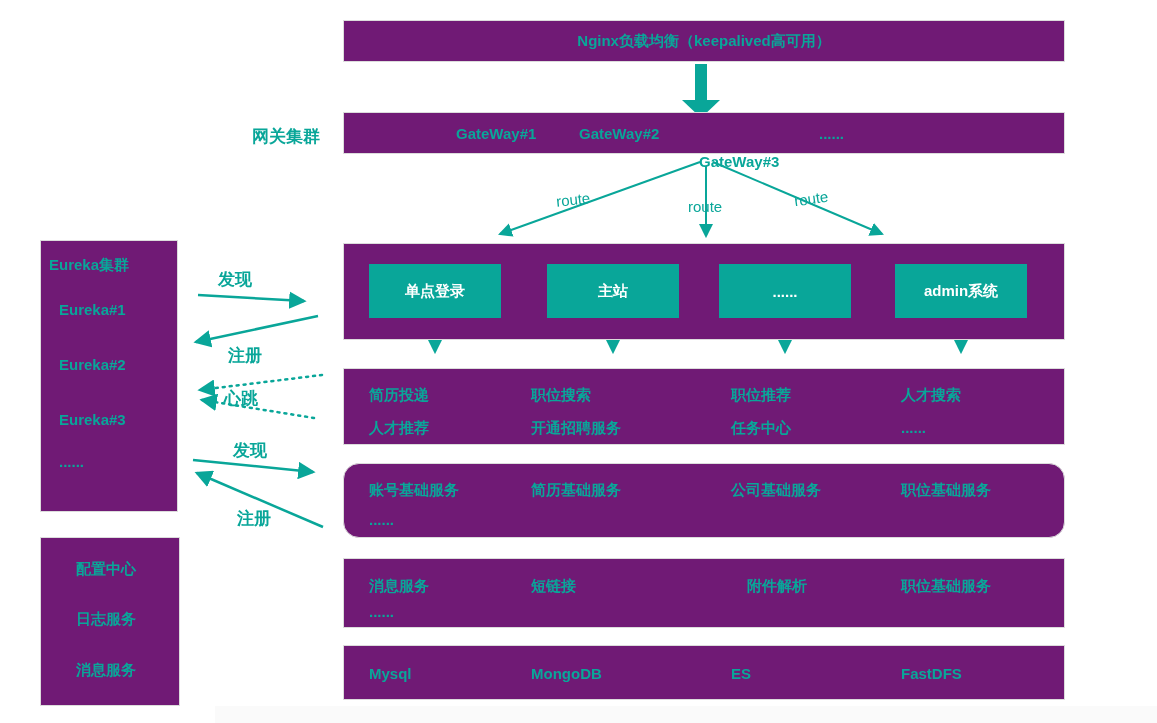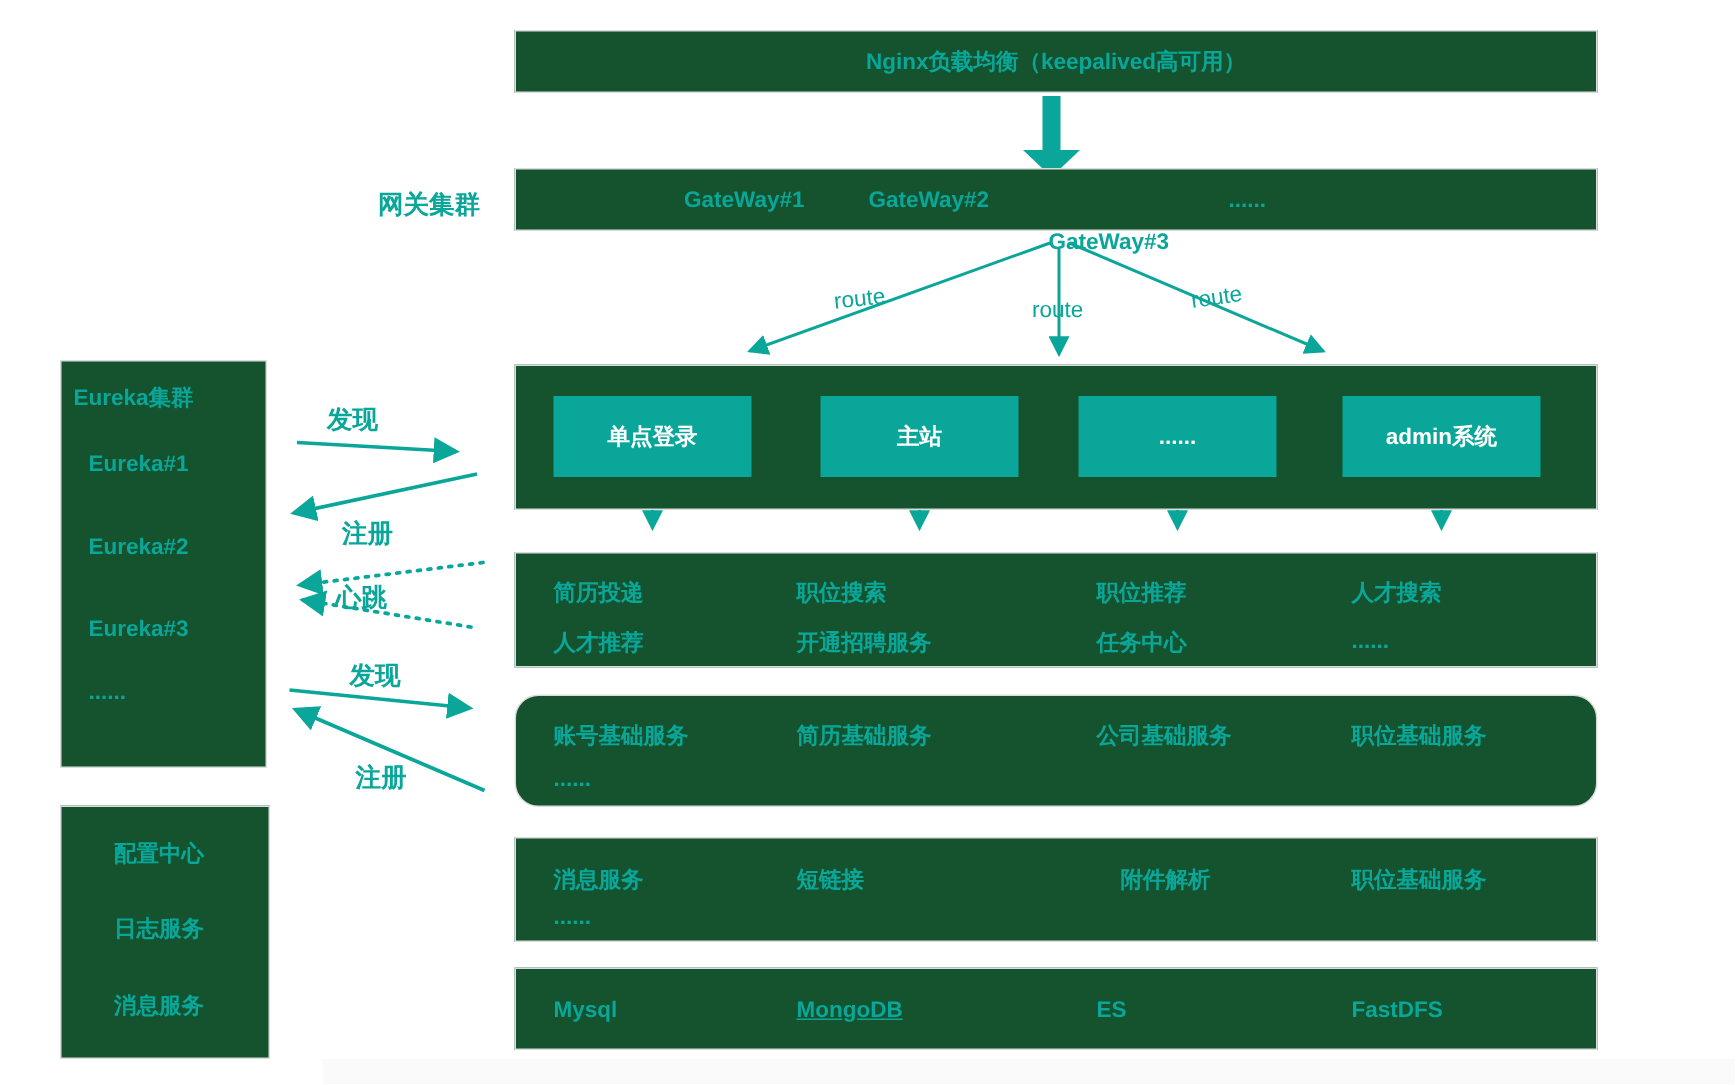--- a/index.html
+++ b/index.html
@@ -1,21 +1,21 @@
 <!DOCTYPE html>
 <html><head>
 <meta charset="utf-8">
 <style>
   html,body{margin:0;padding:0;background:#fff;}
   #canvas{
     position:relative;width:1157px;height:723px;overflow:hidden;background:#fff;
     font-family:"Liberation Sans","DejaVu Sans",sans-serif;
     --accent:#09a699;--border:#dcdcdc;
   }
-  .box{position:absolute;background:#14532d;border:1px solid var(--border);box-sizing:border-box;}
+  .box{position:absolute;background:#701a75;border:1px solid var(--border);box-sizing:border-box;}
   .teal{color:var(--accent);}
   .lbl{position:absolute;color:var(--accent);font-weight:bold;font-size:17px;white-space:nowrap;}
   .cell{position:absolute;color:var(--accent);font-weight:bold;font-size:15px;white-space:nowrap;text-align:right;}
   .center-text{display:flex;align-items:center;justify-content:center;}
   .appbox{
     position:absolute;top:264px;width:132px;height:54px;background:var(--accent);
     color:#fff;font-weight:bold;font-size:15px;display:flex;align-items:center;justify-content:center;
   }
   .route-lbl{position:absolute;color:var(--accent);font-size:15px;white-space:nowrap;}
   svg.overlay{position:absolute;left:0;top:0;pointer-events:none;}
@@ -125,21 +125,21 @@
   <div class="box" style="left:343px;top:558px;width:722px;height:70px;">
     <span class="cell" style="left:25px;top:18px;">消息服务</span>
     <span class="cell" style="left:187px;top:18px;">短链接</span>
     <span class="cell" style="left:387px;top:18px;margin-left:16px;">附件解析</span>
     <span class="cell" style="left:557px;top:18px;">职位基础服务</span>
     <span class="cell" style="left:25px;top:44px;">......</span>
   </div>
 
   <div class="box" style="left:343px;top:645px;width:722px;height:55px;">
     <span class="cell" style="left:25px;top:19px;">Mysql</span>
-    <span class="cell" style="left:187px;top:19px;text-decoration:underline;">MongoDB</span>
+    <span class="cell" style="left:187px;top:19px;">MongoDB</span>
     <span class="cell" style="left:387px;top:19px;">ES</span>
     <span class="cell" style="left:557px;top:19px;">FastDFS</span>
   </div>
 
   <div class="box" style="left:40px;top:537px;width:140px;height:169px;">
     <span class="cell" style="left:35px;top:22px;">配置中心</span>
     <span class="cell" style="left:35px;top:72px;">日志服务</span>
     <span class="cell" style="left:35px;top:123px;">消息服务</span>
   </div>
 

